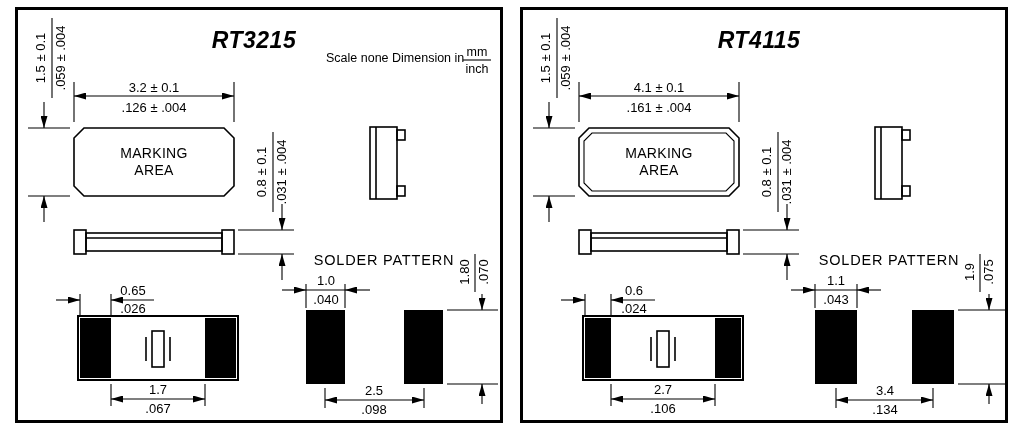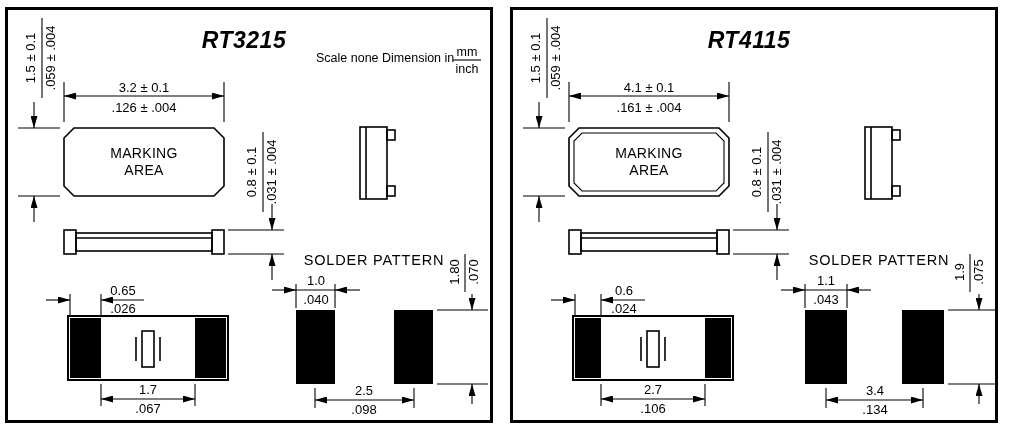--- a/index.html
+++ b/index.html
@@ -1,19 +1,19 @@
 <!DOCTYPE html>
 <html><head>
 <meta charset="utf-8">
 <style>
   * { box-sizing: border-box; }
   html, body { margin: 0; padding: 0; background: #ffffff; }
   .sheet {
     width: 1015px; height: 430px; background: #ffffff;
-    display: flex; gap: 15px; padding: 6px 0 6px 4px;
+    display: flex; gap: 15px; padding: 6px 0 6px 14px;
   }
   svg.panel { display: block; flex: 0 0 auto; }
   text { fill: #000; font-family: "Liberation Sans", "DejaVu Sans", sans-serif; }
   .title { font-size: 23px; font-weight: bold; font-style: italic; letter-spacing: .5px; }
   .mid { text-anchor: middle; }
   .small { font-size: 12.5px; }
   .label { font-size: 14px; letter-spacing: .3px; }
   .sp { font-size: 14.5px; letter-spacing: .8px; }
   .d { font-size: 13px; }
   .frame { fill: none; stroke: #000; stroke-width: 3; }

